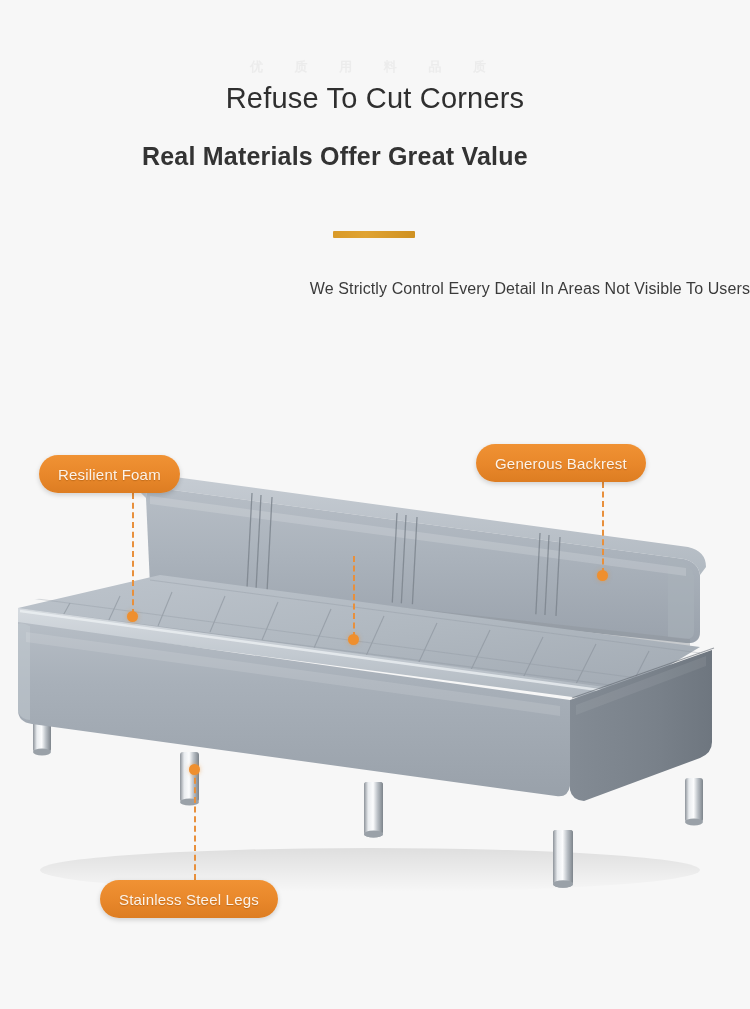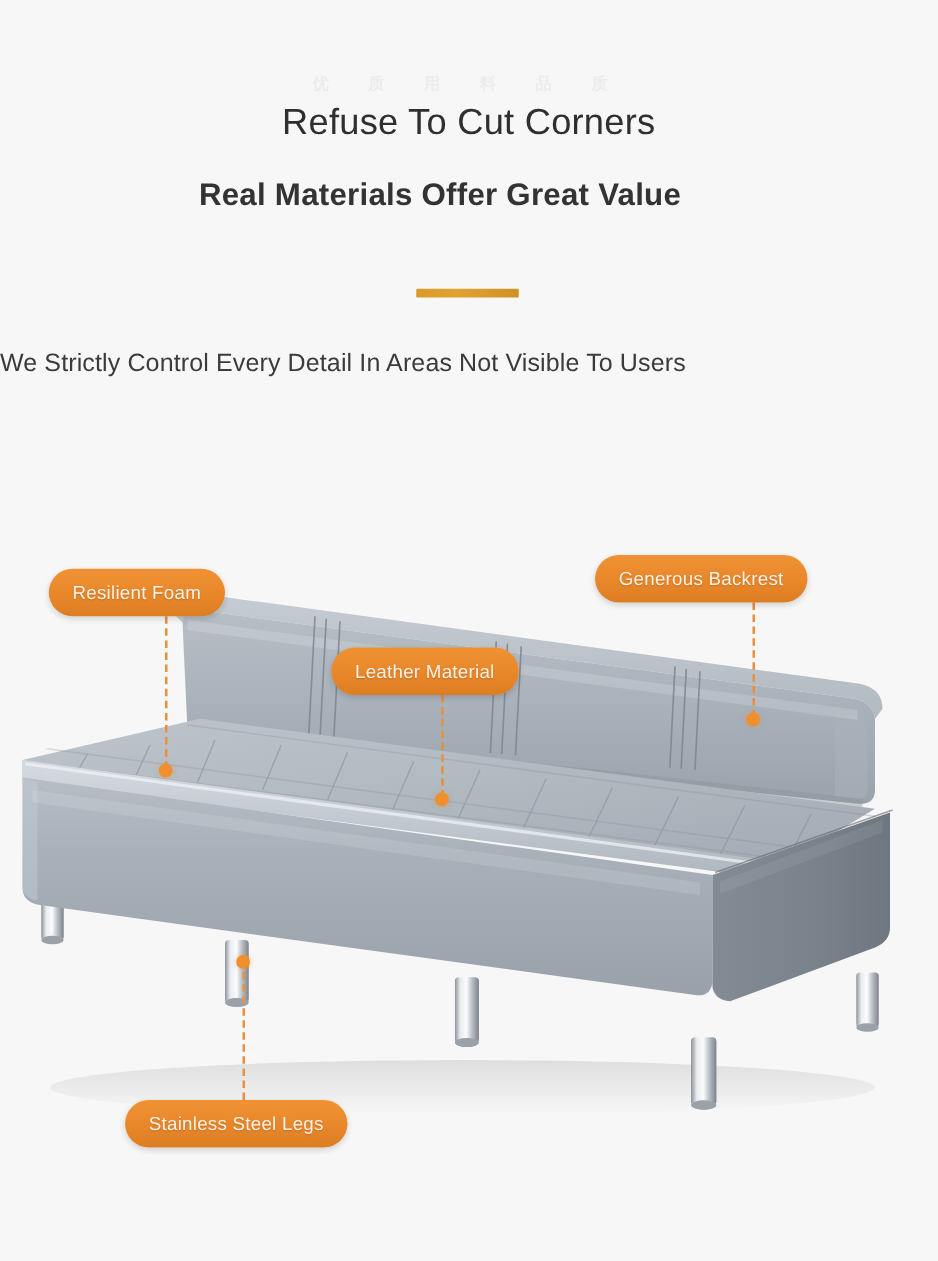--- a/index.html
+++ b/index.html
@@ -21,33 +21,33 @@
     white-space:nowrap;
   }
   .title-main{
     position:absolute; left:0; top:82px; width:750px;
     text-align:center;
     font-size:29px; font-weight:400; color:#2f2f2f;
     letter-spacing:.2px;
   }
   .title-sub{
     position:absolute; left:142px; top:142px; width:420px;
-    text-align:center;
+    text-align:left;
     font-size:25px; line-height:1.15; font-weight:700; color:#333333;
     letter-spacing:.2px;
   }
   .divider{
     position:absolute; left:333px; top:231px;
     width:82px; height:7px; border-radius:1px;
     background:linear-gradient(90deg,#d99a28 0%,#e0a332 40%,#cf9122 100%);
   }
   .tagline{
     position:absolute; left:0; top:280px; width:750px;
-    text-align:left;
-    font-size:20px; font-weight:400; color:#3b3b3b;
+    text-align:right;
+    font-size:16px; font-weight:400; color:#3b3b3b;
     letter-spacing:.1px;
   }
 
   
   #scene{ position:absolute; left:0; top:400px; width:750px; height:560px; }
   #sofa-svg{ display:block; width:750px; height:560px; }
 
   
   .pill{
     position:absolute;
@@ -267,23 +267,20 @@
 
   <div class="leader l-backrest"></div>
   <div class="dot    d-backrest"></div>
 
   <div class="leader l-legs"></div>
   <div class="dot    d-legs"></div>
 
   <div class="pill p-foam">
     <span>Resilient Foam</span>
   </div>
-  <div class="pill p-leather">
-    <span>Leather Material</span>
-  </div>
   <div class="pill p-backrest">
     <span>Generous Backrest</span>
   </div>
   <div class="pill p-legs">
     <span>Stainless Steel Legs</span>
   </div>
 
 </div>
 
 </body></html>

